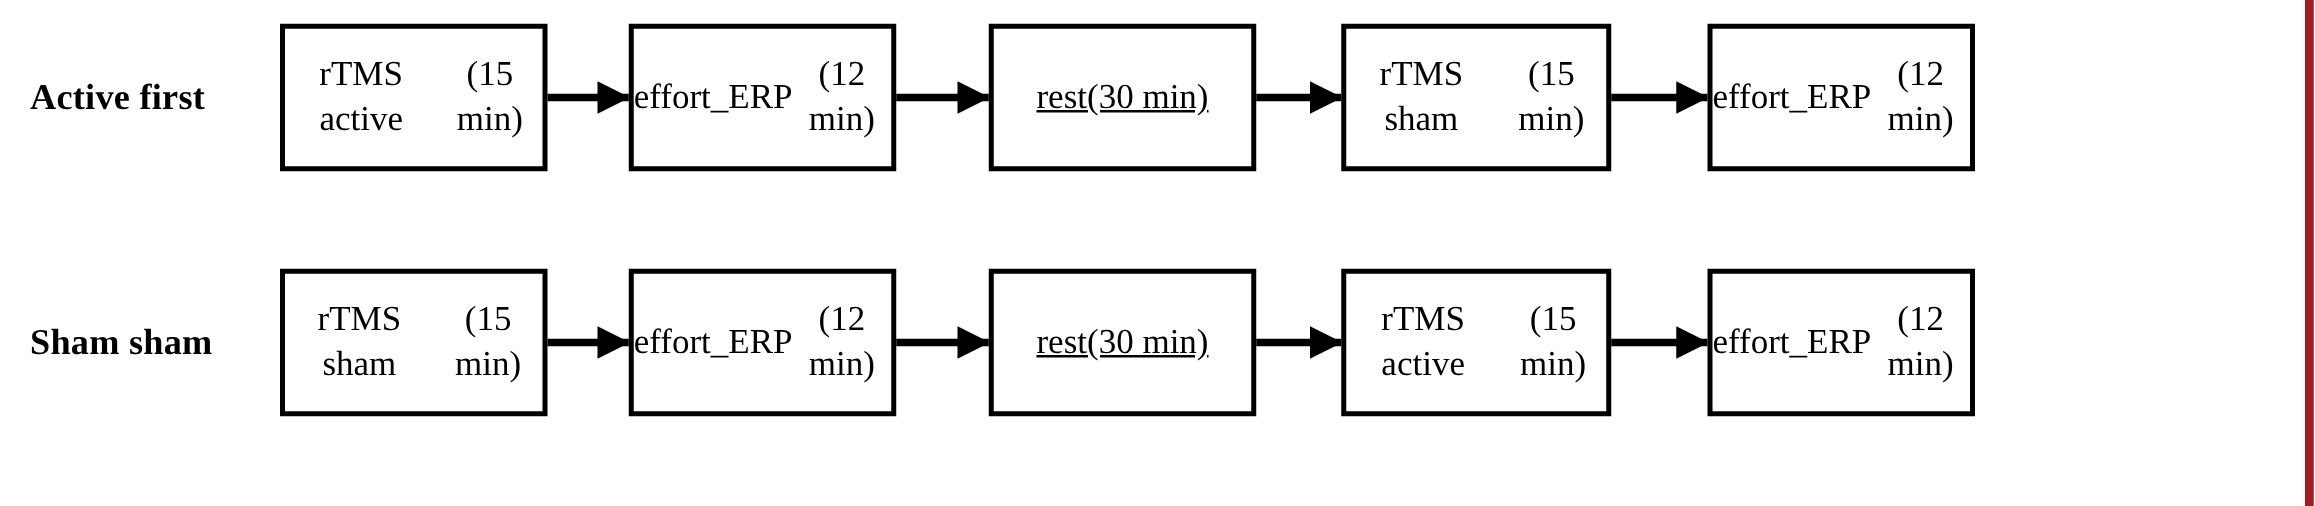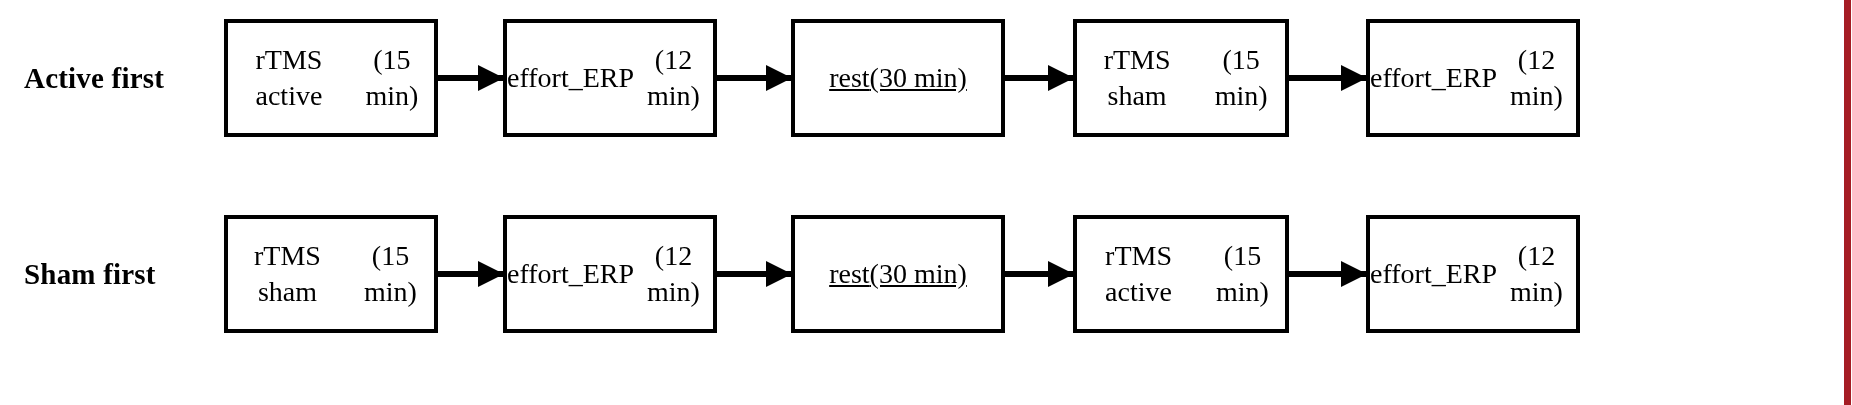--- a/index.html
+++ b/index.html
@@ -164,21 +164,21 @@
     </div>
 
     <div class="box b5">
       <span class="line1">effort_ERP</span>
       <span class="line2">(12 min)</span>
     </div>
   </div>
 
   <div class="row row-sham">
 
-    <div class="row-label">Sham first</div>
+    <div class="row-label">Sham sham</div>
 
     <div class="box b1">
       <span class="line1">rTMS sham</span>
       <span class="line2">(15 min)</span>
     </div>
 
     <div class="arrow a1">
       <span class="shaft"></span>
       <span class="head"></span>
     </div>

